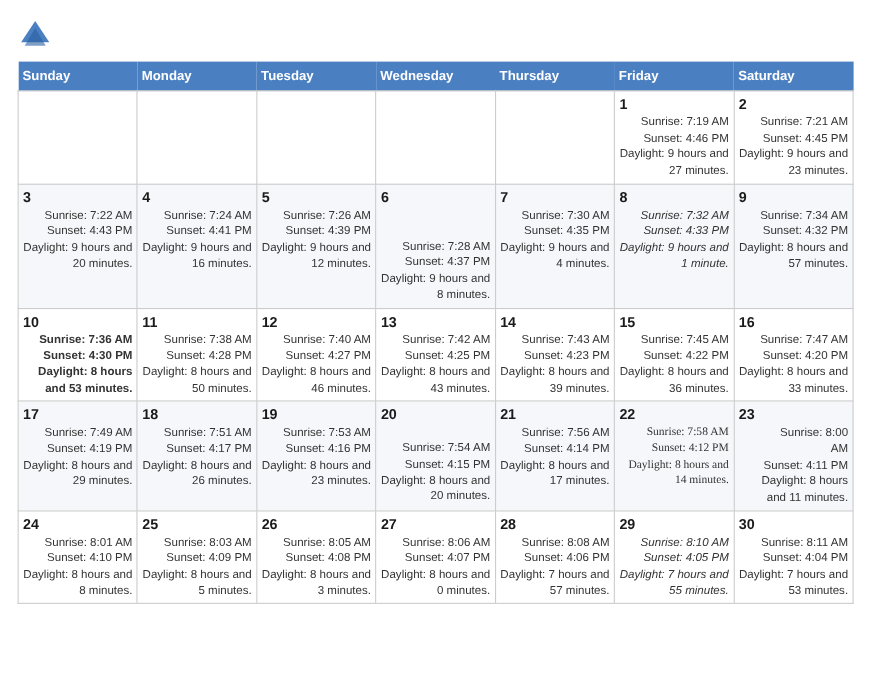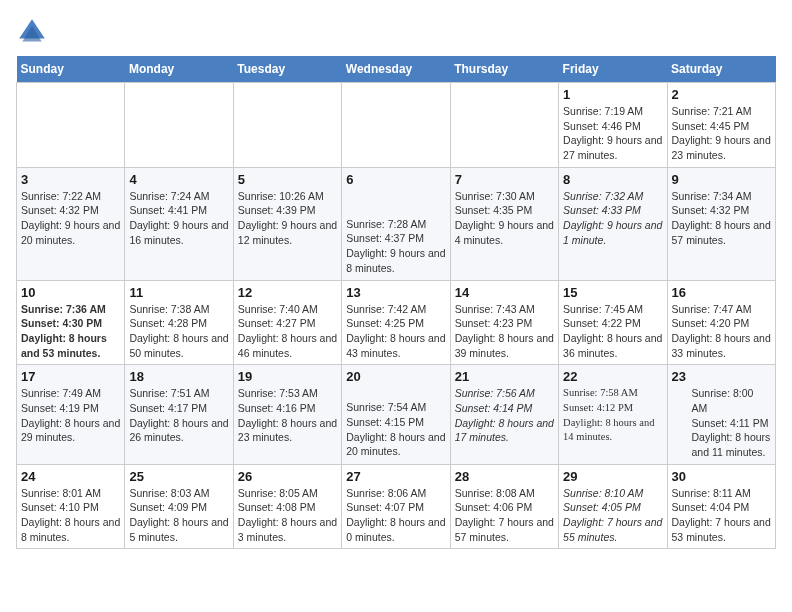--- a/index.html
+++ b/index.html
@@ -73,20 +73,21 @@
     .day-number {
       font-size: 13px;
       font-weight: bold;
       color: #1a1a1a;
       margin-bottom: 2px;
     }
     .day-info {
       color: #333;
       font-size: 10.5px;
       line-height: 1.4;
+      text-align: right;
     }
     .empty-cell {
       background: #fff !important;
     }
   </style>
 </head>
 <body>
 
 <div class="header">
   <div class="logo">
@@ -134,32 +135,32 @@
           <div class="day-number">2</div>
           <div class="day-info" style="white-space: pre-line;">Sunrise: 7:21 AM
 Sunset: 4:45 PM
 Daylight: 9 hours and 23 minutes.</div>
         </td>
       </tr>
       <tr>
         <td>
           <div class="day-number">3</div>
           <div class="day-info" style="white-space: pre-line;">Sunrise: 7:22 AM
-Sunset: 4:32 PM
+Sunset: 4:43 PM
 Daylight: 9 hours and 20 minutes.</div>
         </td>
         <td>
           <div class="day-number">4</div>
           <div class="day-info" style="white-space: pre-line;">Sunrise: 7:24 AM
 Sunset: 4:41 PM
 Daylight: 9 hours and 16 minutes.</div>
         </td>
         <td>
           <div class="day-number">5</div>
-          <div class="day-info" style="white-space: pre-line;">Sunrise: 10:26 AM
+          <div class="day-info" style="white-space: pre-line;">Sunrise: 7:26 AM
 Sunset: 4:39 PM
 Daylight: 9 hours and 12 minutes.</div>
         </td>
         <td>
           <div class="day-number">6</div>
           <div class="day-info" style="white-space: pre-line; margin-top: 30px;">Sunrise: 7:28 AM
 Sunset: 4:37 PM
 Daylight: 9 hours and 8 minutes.</div>
         </td>
         <td>
@@ -245,21 +246,21 @@
 Daylight: 8 hours and 23 minutes.</div>
         </td>
         <td>
           <div class="day-number">20</div>
           <div class="day-info" style="white-space: pre-line; margin-top: 16px;">Sunrise: 7:54 AM
 Sunset: 4:15 PM
 Daylight: 8 hours and 20 minutes.</div>
         </td>
         <td>
           <div class="day-number">21</div>
-          <div class="day-info" style="white-space: pre-line; font-style: italic;">Sunrise: 7:56 AM
+          <div class="day-info" style="white-space: pre-line;">Sunrise: 7:56 AM
 Sunset: 4:14 PM
 Daylight: 8 hours and 17 minutes.</div>
         </td>
         <td>
           <div class="day-number">22</div>
           <div class="day-info" style="white-space: pre-line; font-family: Liberation Serif, serif;">Sunrise: 7:58 AM
 Sunset: 4:12 PM
 Daylight: 8 hours and 14 minutes.</div>
         </td>
         <td>

